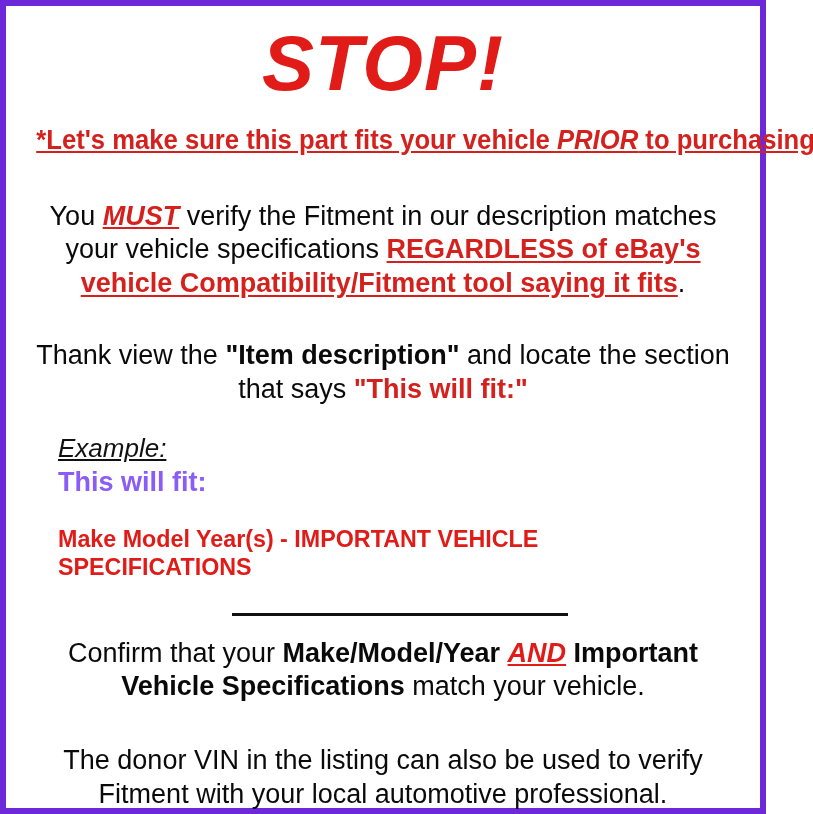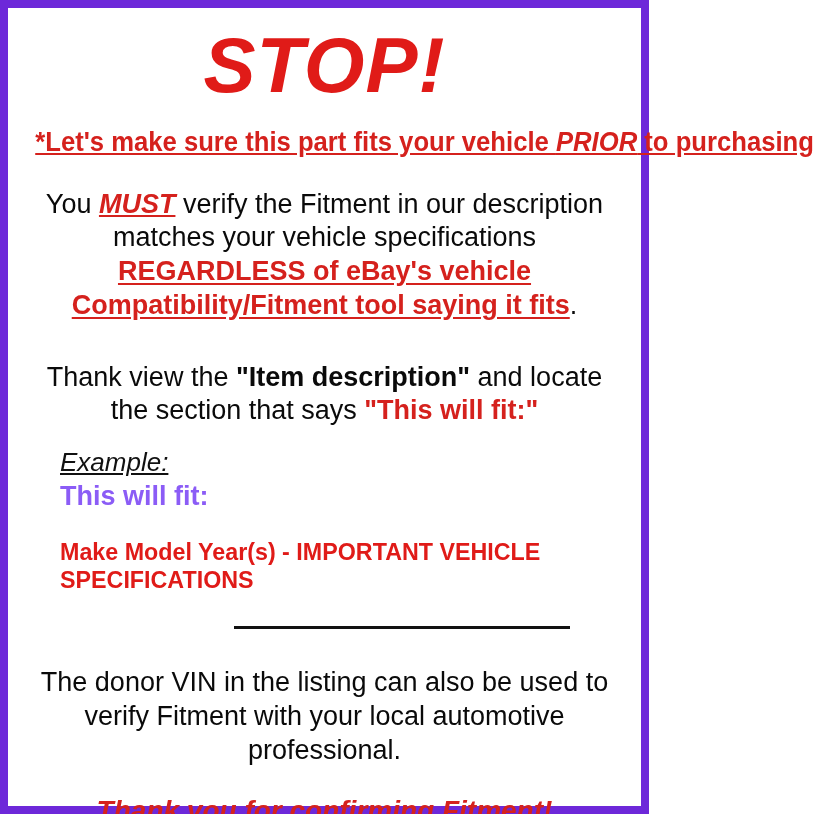--- a/index.html
+++ b/index.html
@@ -9,23 +9,23 @@
   }
   body {
     width: 813px;
     height: 814px;
     overflow: hidden;
     font-family: "Liberation Sans", sans-serif;
   }
 
   #notice-frame {
     box-sizing: border-box;
-    width: 649px;
+    width: 766px;
     height: 814px;
-    border: 8px solid #6d28d9;
+    border: 6px solid #6d28d9;
     background: #ffffff;
     position: relative;
   }
 
   .inner {
     box-sizing: border-box;
     width: 100%;
     height: 100%;
     padding: 0 12px;
     text-align: center;
@@ -64,21 +64,21 @@
   }
 
   
   .para {
     font-size: 27px;
     line-height: 1.25;
     color: #0a0a0a;
     margin: 0 auto;
     padding: 0 18px;
   }
-  .para.p1 { margin-top: 30px; max-width: 775px; }
+  .para.p1 { margin-top: 44px; max-width: 775px; }
   .para.p2 { margin-top: 38px; max-width: 775px; }
 
   .red        { color: #d5211d; }
   .b          { font-weight: bold; }
   .u          { text-decoration: underline; text-underline-offset: 2px; }
 
   .must {
     color: #d5211d;
     font-weight: bold;
     font-style: italic;
@@ -89,21 +89,21 @@
     color: #d5211d;
     font-weight: bold;
     text-decoration: underline;
     text-underline-offset: 3px;
   }
 
   
   .example-block {
     text-align: left;
     padding-left: 40px;
-    margin-top: 20px;
+    margin-top: 28px;
   }
   .example-label {
     font-size: 26px;
     font-style: italic;
     text-decoration: underline;
     text-underline-offset: 2px;
     color: #111111;
     line-height: 1.15;
   }
   .example-fit {
@@ -132,21 +132,21 @@
   .sep {
     position: absolute;
     left: 214px;
     top: 6px;
     width: 336px;
     height: 3px;
     background: #111111;
   }
 
   .para.p3 { margin-top: 16px; max-width: 775px; }
-  .para.p4 { margin-top: 32px; max-width: 775px; }
+  .para.p4 { margin-top: 40px; max-width: 775px; }
 
   .and {
     color: #e01b18;
     font-weight: bold;
     font-style: italic;
     text-decoration: underline;
     text-underline-offset: 2px;
   }
 
   .thanks {
@@ -181,19 +181,22 @@
     <div class="example-block">
       <div class="example-label">Example:</div>
       <div class="example-fit">This will fit:</div>
       <div class="example-spec">Make Model Year(s) - IMPORTANT VEHICLE SPECIFICATIONS</div>
     </div>
 
     <div class="sep-wrap">
       <div class="sep"></div>
     </div>
 
+    <div class="para p3">
+      <span>Confirm that your </span><span class="b">Make/Model/Year</span><span>&nbsp;</span><span class="and">AND</span><span>&nbsp;</span><span class="b">Important Vehicle Specifications</span><span> match your vehicle.</span>
+    </div>
 
     <div class="para p4">The donor VIN in the listing can also be used to verify Fitment with your local automotive professional.</div>
 
     <div class="thanks">Thank you for confirming Fitment!</div>
 
   </div>
 </div>
 
 </body></html>

